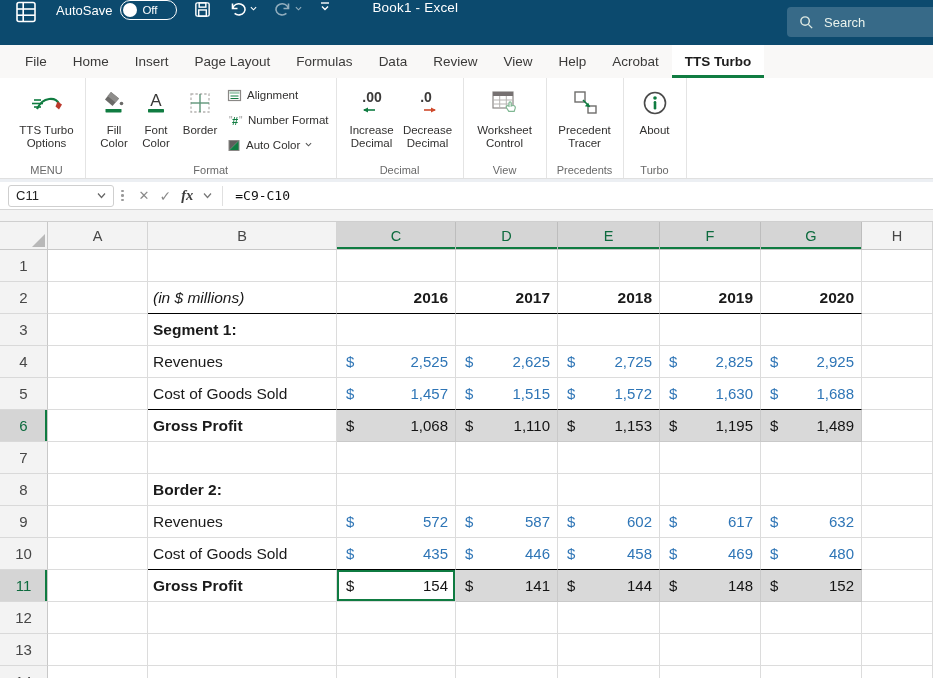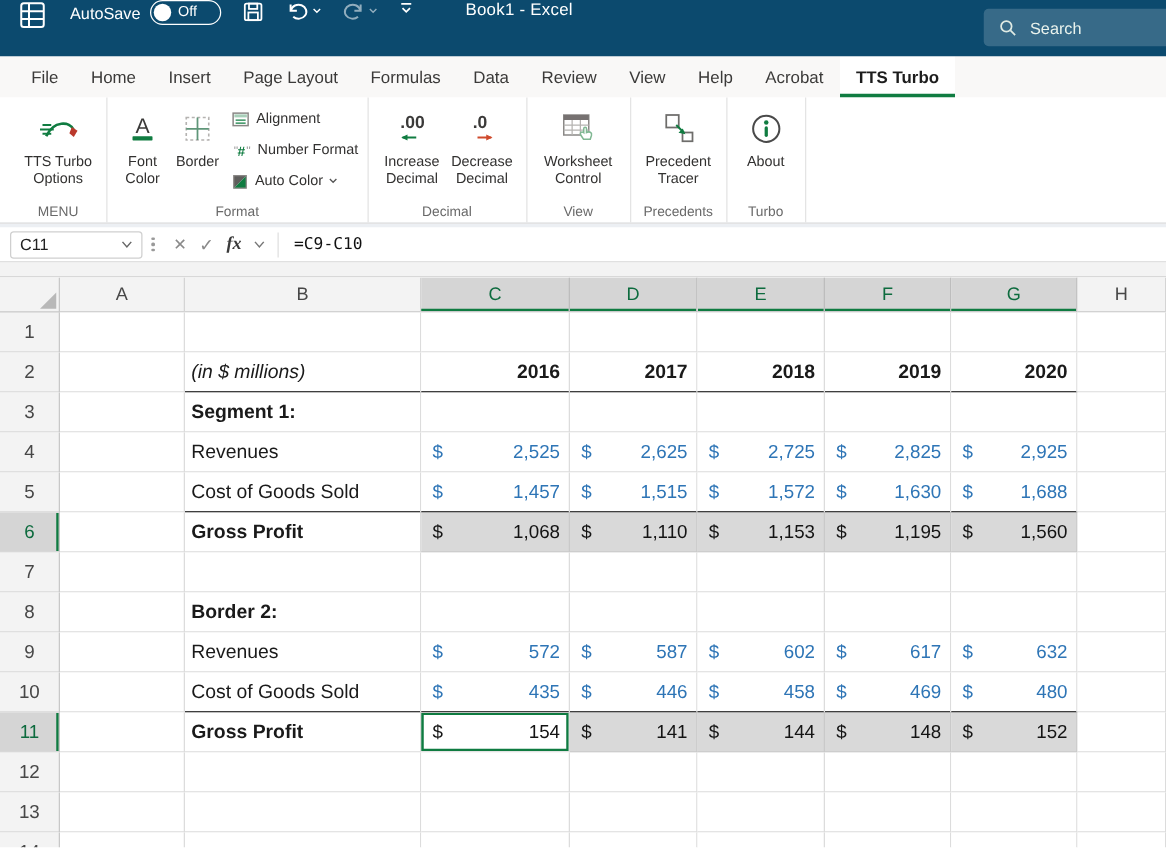--- a/index.html
+++ b/index.html
@@ -168,20 +168,31 @@
           </svg>
         </span>
         <span>TTS Turbo Options</span>
       </div>
       <div class="glabel">MENU</div>
     </div>
 
     <div class="rgroup">
       <div class="rbtn" style="width:42px">
         <span class="ric">
+          <svg width="24" height="26" viewBox="0 0 24 26">
+            <polygon points="9,2 17,8.5 10.5,16 3,9.5" fill="#6b6a68"></polygon>
+            <polygon points="9,2 17,8.5 13.5,12.5 5.5,6" fill="#8e8d8b"></polygon>
+            <circle cx="19.5" cy="13.5" r="1.8" fill="#6b6a68"></circle>
+            <rect x="3.5" y="19" width="16" height="3.4" rx="0.6" fill="#107C41"></rect>
+          </svg>
+        </span>
+        <span>Fill Color</span>
+      </div>
+      <div class="rbtn" style="width:42px">
+        <span class="ric">
           <svg width="22" height="26" viewBox="0 0 22 26">
             <text x="11" y="16" text-anchor="middle" font-family="Liberation Sans,sans-serif" font-size="17" fill="#3b3a39">A</text>
             <rect x="3" y="19" width="16" height="3.4" rx="0.6" fill="#107C41"></rect>
           </svg>
         </span>
         <span>Font Color</span>
       </div>
       <div class="rbtn" style="width:46px">
         <span class="ric">
           <svg width="24" height="24" viewBox="0 0 24 24" fill="none">
@@ -438,21 +449,21 @@
         <div class="cell mblack money sel" style="width: 102px;">
           <span>$</span>
           <span>1,153</span>
         </div>
         <div class="cell mblack money sel" style="width: 101px;">
           <span>$</span>
           <span>1,195</span>
         </div>
         <div class="cell mblack money sel" style="width: 101px;">
           <span>$</span>
-          <span>1,560</span>
+          <span>1,489</span>
         </div>
         <div class="cell" style="width: 71px;"></div>
       </div>
       <div class="grow">
         <div class="rowh">7</div>
         <div class="cell" style="width: 100px;"></div>
         <div class="cell" style="width: 189px;"></div>
         <div class="cell" style="width: 119px;"></div>
         <div class="cell" style="width: 102px;"></div>
         <div class="cell" style="width: 102px;"></div>

